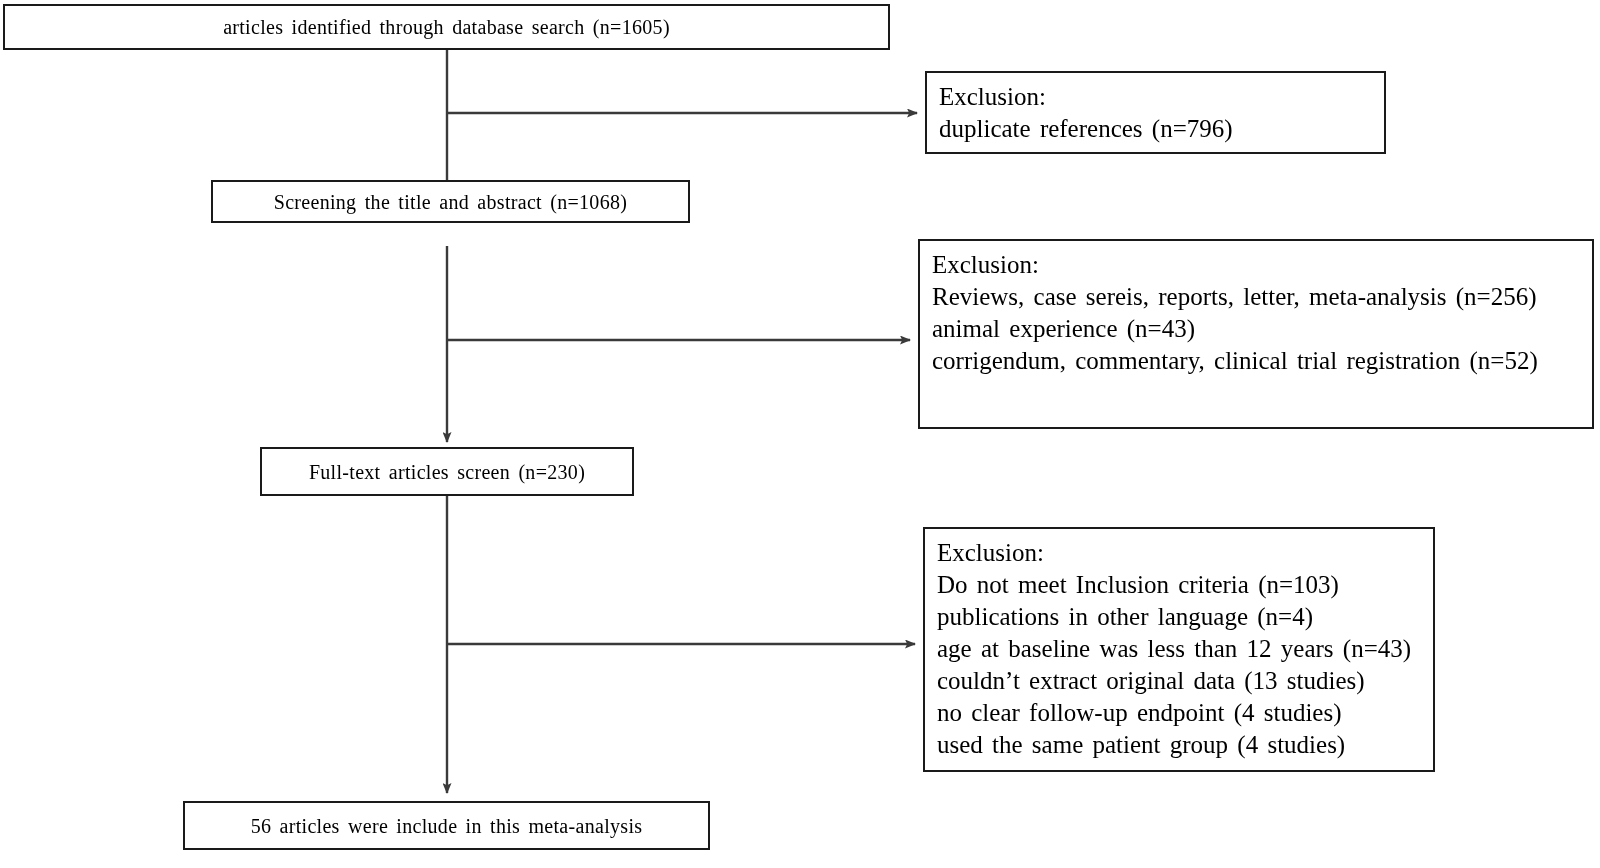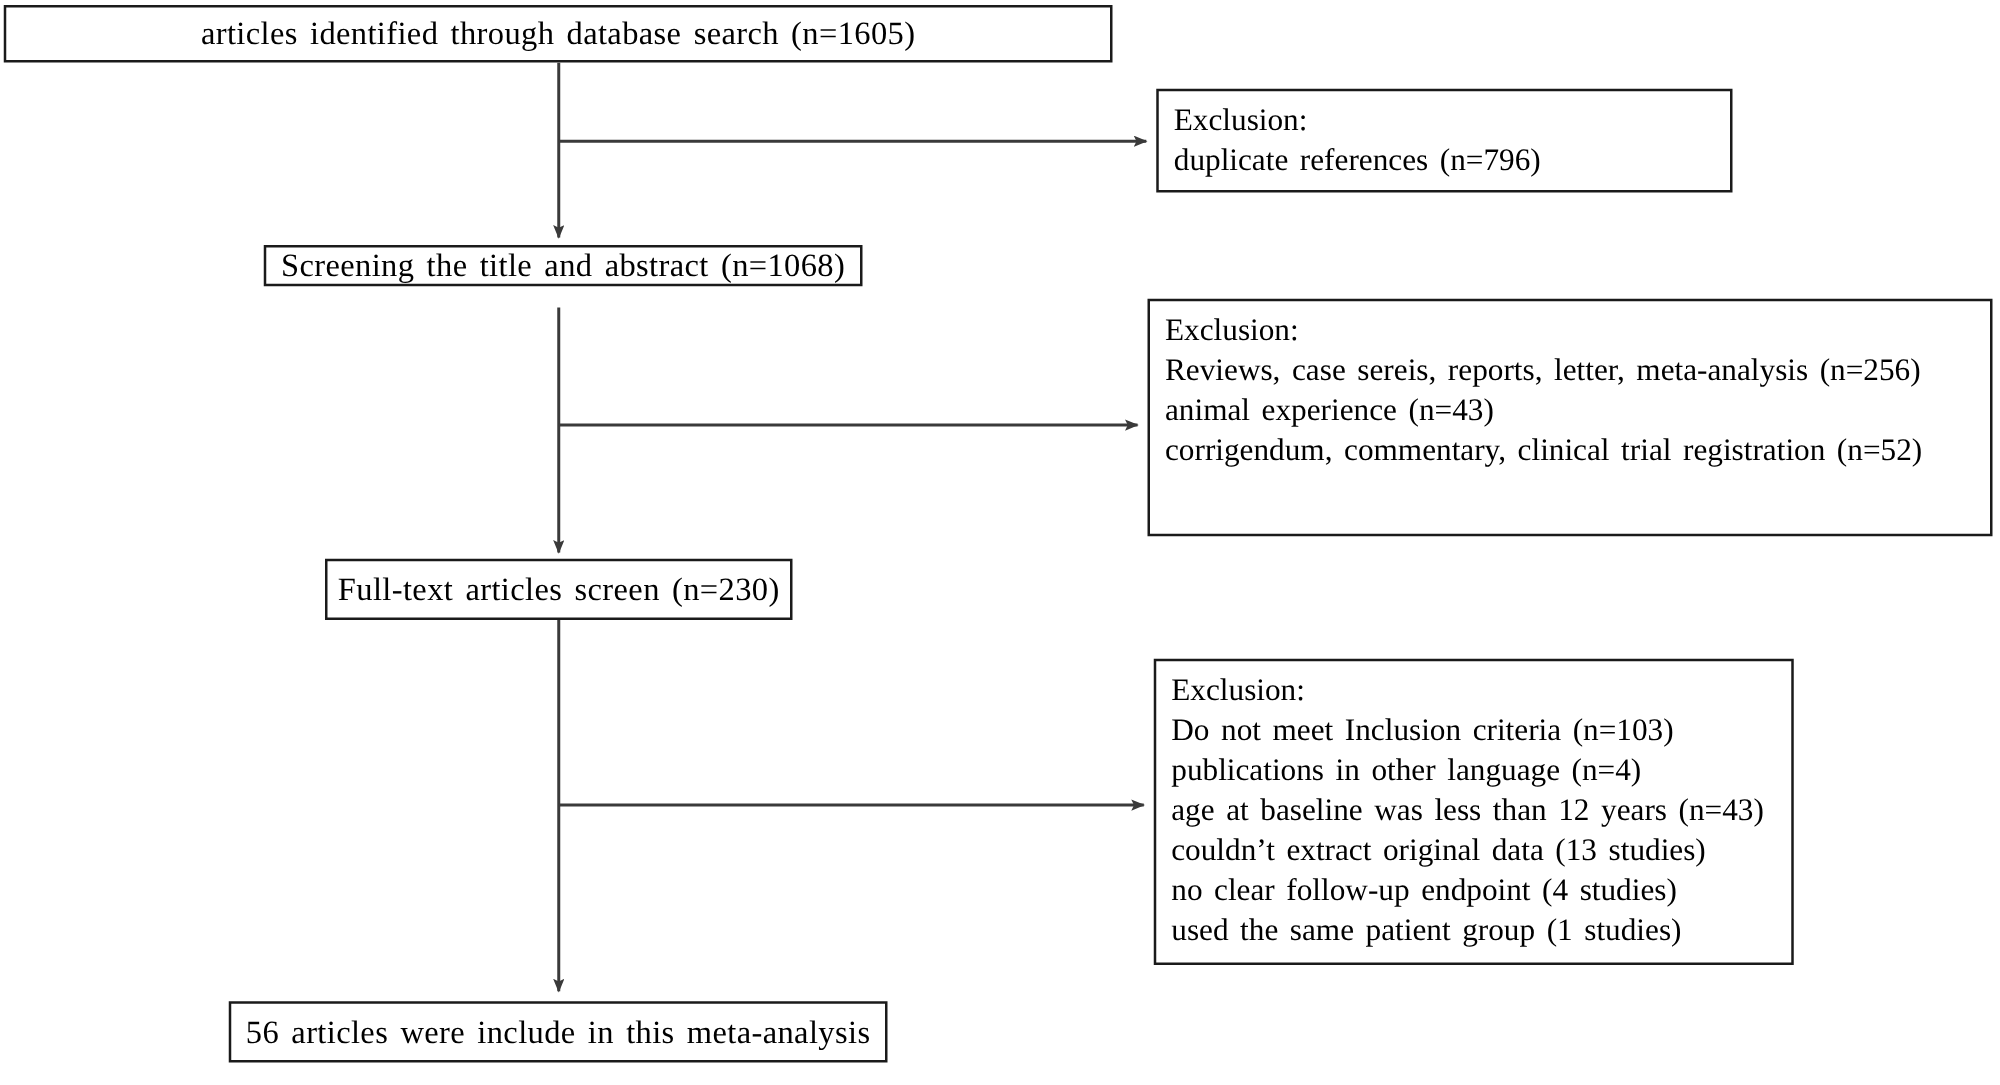--- a/index.html
+++ b/index.html
@@ -27,21 +27,21 @@
     overflow: hidden;
   }
   .node.center {
     justify-content: center;
   }
   .node.left {
     justify-content: flex-start;
     align-items: flex-start;
   }
   .node-text {
-    font-size: 26px;
+    font-size: 20px;
     line-height: 1.0;
     letter-spacing: 0.3px;
     white-space: nowrap;
     word-spacing: 3px;
   }
   .excl-list {
     padding: 8px 0 4px 12px;
     display: block;
   }
   .excl-line {
@@ -101,21 +101,21 @@
     <span class="node-text">articles  identified  through  database search  (n=1605)</span>
   </div>
 
   <div class="node left" style="left:925px; top:71px; width:461px; height:83px;">
     <div class="excl-list">
       <span class="excl-line">Exclusion:</span>
       <span class="excl-line">duplicate  references  (n=796)</span>
     </div>
   </div>
 
-  <div class="node center" style="left:211px; top:196px; width:479px; height:33px;">
+  <div class="node center" style="left:211px; top:180px; width:479px; height:43px;">
     <span class="node-text">Screening the title and abstract  (n=1068)</span>
   </div>
 
   <div class="node left" style="left:918px; top:239px; width:676px; height:190px;">
     <div class="excl-list">
       <span class="excl-line">Exclusion:</span>
       <span class="excl-line">Reviews,  case sereis,  reports,  letter,  meta-analysis  (n=256)</span>
       <span class="excl-line">animal  experience  (n=43)</span>
       <span class="excl-line">corrigendum,  commentary,  clinical  trial  registration  (n=52)</span>
     </div>
@@ -126,21 +126,21 @@
   </div>
 
   <div class="node left" style="left:923px; top:527px; width:512px; height:245px;">
     <div class="excl-list">
       <span class="excl-line">Exclusion:</span>
       <span class="excl-line">Do not meet Inclusion  criteria  (n=103)</span>
       <span class="excl-line">publications  in other  language  (n=4)</span>
       <span class="excl-line">age at baseline was less than 12 years (n=43)</span>
       <span class="excl-line">couldn’t  extract  original  data (13 studies)</span>
       <span class="excl-line">no clear follow-up  endpoint  (4 studies)</span>
-      <span class="excl-line">used the same patient  group (1 studies)</span>
+      <span class="excl-line">used the same patient  group (4 studies)</span>
     </div>
   </div>
 
   <div class="node center" style="left:183px; top:801px; width:527px; height:49px;">
     <span class="node-text">56 articles  were  include  in this  meta-analysis</span>
   </div>
 
 </div>
 
 </body></html>

